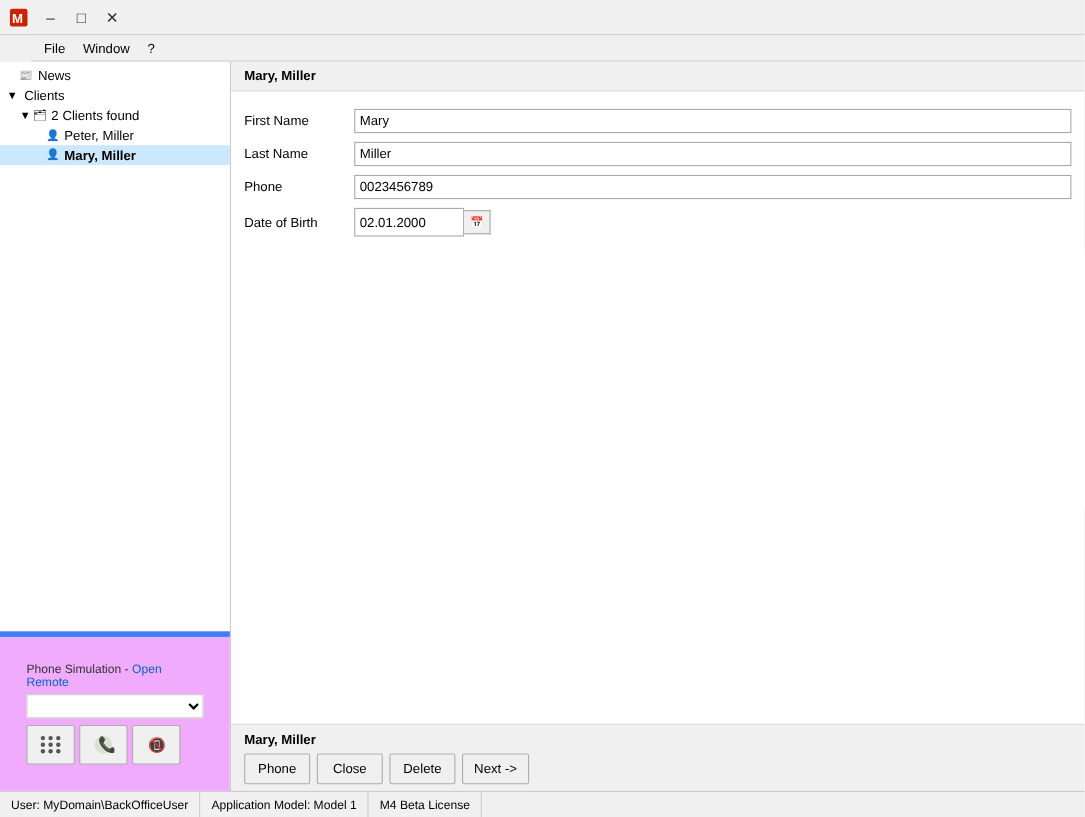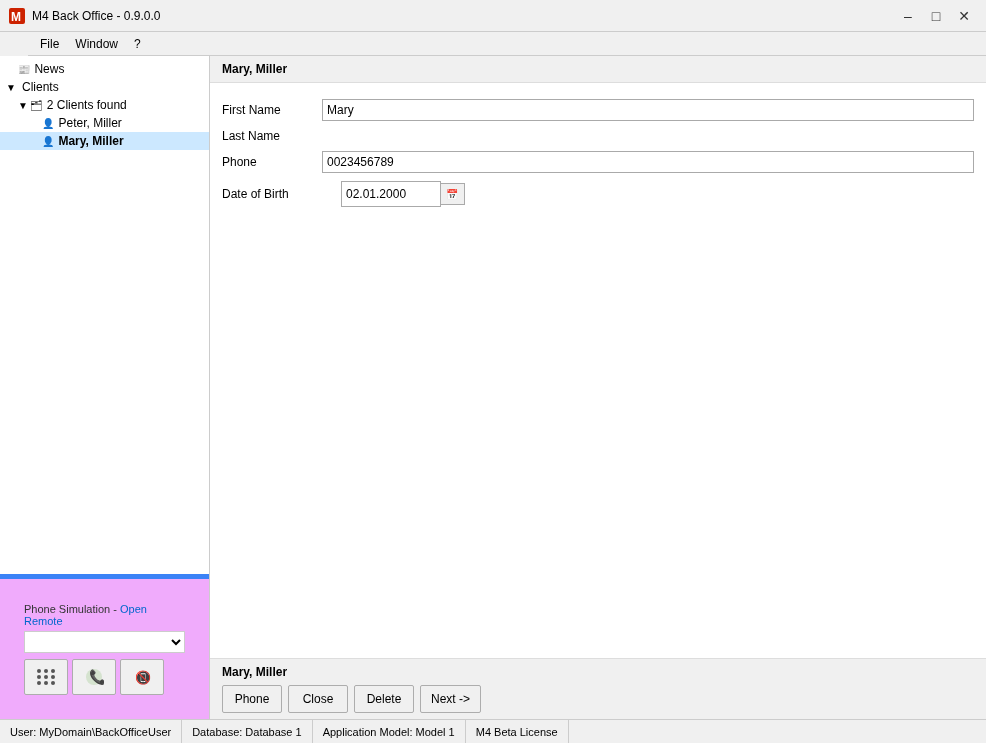--- a/index.html
+++ b/index.html
@@ -216,21 +216,20 @@
       align-items: center;
     }
     .date-input {
       width: 100px;
       height: 22px;
       border: 1px solid #aaa;
       padding: 12px 4px;
       font-size: 12px;
       background: white;
       outline: none;
-      margin-left: 19px;
     }
     .date-btn {
       width: 24px;
       height: 22px;
       border: 1px solid #aaa;
       border-left: none;
       background: #f0f0f0;
       cursor: pointer;
       display: flex;
       align-items: center;
@@ -294,21 +293,20 @@
 </head>
 <body>
 
 <div id="title-bar">
   <div class="app-icon">
     <svg viewBox="0 0 18 18" xmlns="http://www.w3.org/2000/svg">
       <rect x="1" y="1" width="16" height="16" rx="2" fill="#cc2200"></rect>
       <text x="3" y="14" font-size="12" font-weight="bold" fill="white">M</text>
     </svg>
   </div>
-  <span class="title-text">M4 Back Office - 0.9.0.0</span>
   <button class="title-btn">–</button>
   <button class="title-btn">□</button>
   <button class="title-btn close-btn">✕</button>
 </div>
 
 <div id="menu-bar">
   <div class="menu-item">File</div>
   <div class="menu-item">Window</div>
   <div class="menu-item">?</div>
 </div>
@@ -391,20 +389,21 @@
 
       <div id="form-title-bar">Mary, Miller</div>
 
       <div id="form-body">
         <div class="form-row">
           <span class="form-label">First Name</span>
           <input class="form-input" type="text" value="Mary" style="">
         </div>
         <div class="form-row">
           <span class="form-label">Last Name</span>
+          <input class="form-input" type="text" value="Miller" style="">
         </div>
         <div class="form-row">
           <span class="form-label">Phone</span>
           <input class="form-input" type="text" value="0023456789" style="">
         </div>
         <div class="form-row">
           <span class="form-label">Date of Birth</span>
           <div class="date-wrapper">
             <input class="date-input" type="text" value="02.01.2000" style="">
             <button class="date-btn">
@@ -422,16 +421,15 @@
           <button class="action-btn">Delete</button>
           <button class="action-btn">Next -&gt;</button>
         </div>
       </div>
     </div>
   </div>
 </div>
 
 <div id="status-bar">
   <span class="status-segment">User: MyDomain\BackOfficeUser</span>
-  <span class="status-segment">Database: Database 1</span>
   <span class="status-segment">Application Model: Model 1</span>
   <span class="status-segment">M4 Beta License</span>
 </div>
 
 </body></html>

